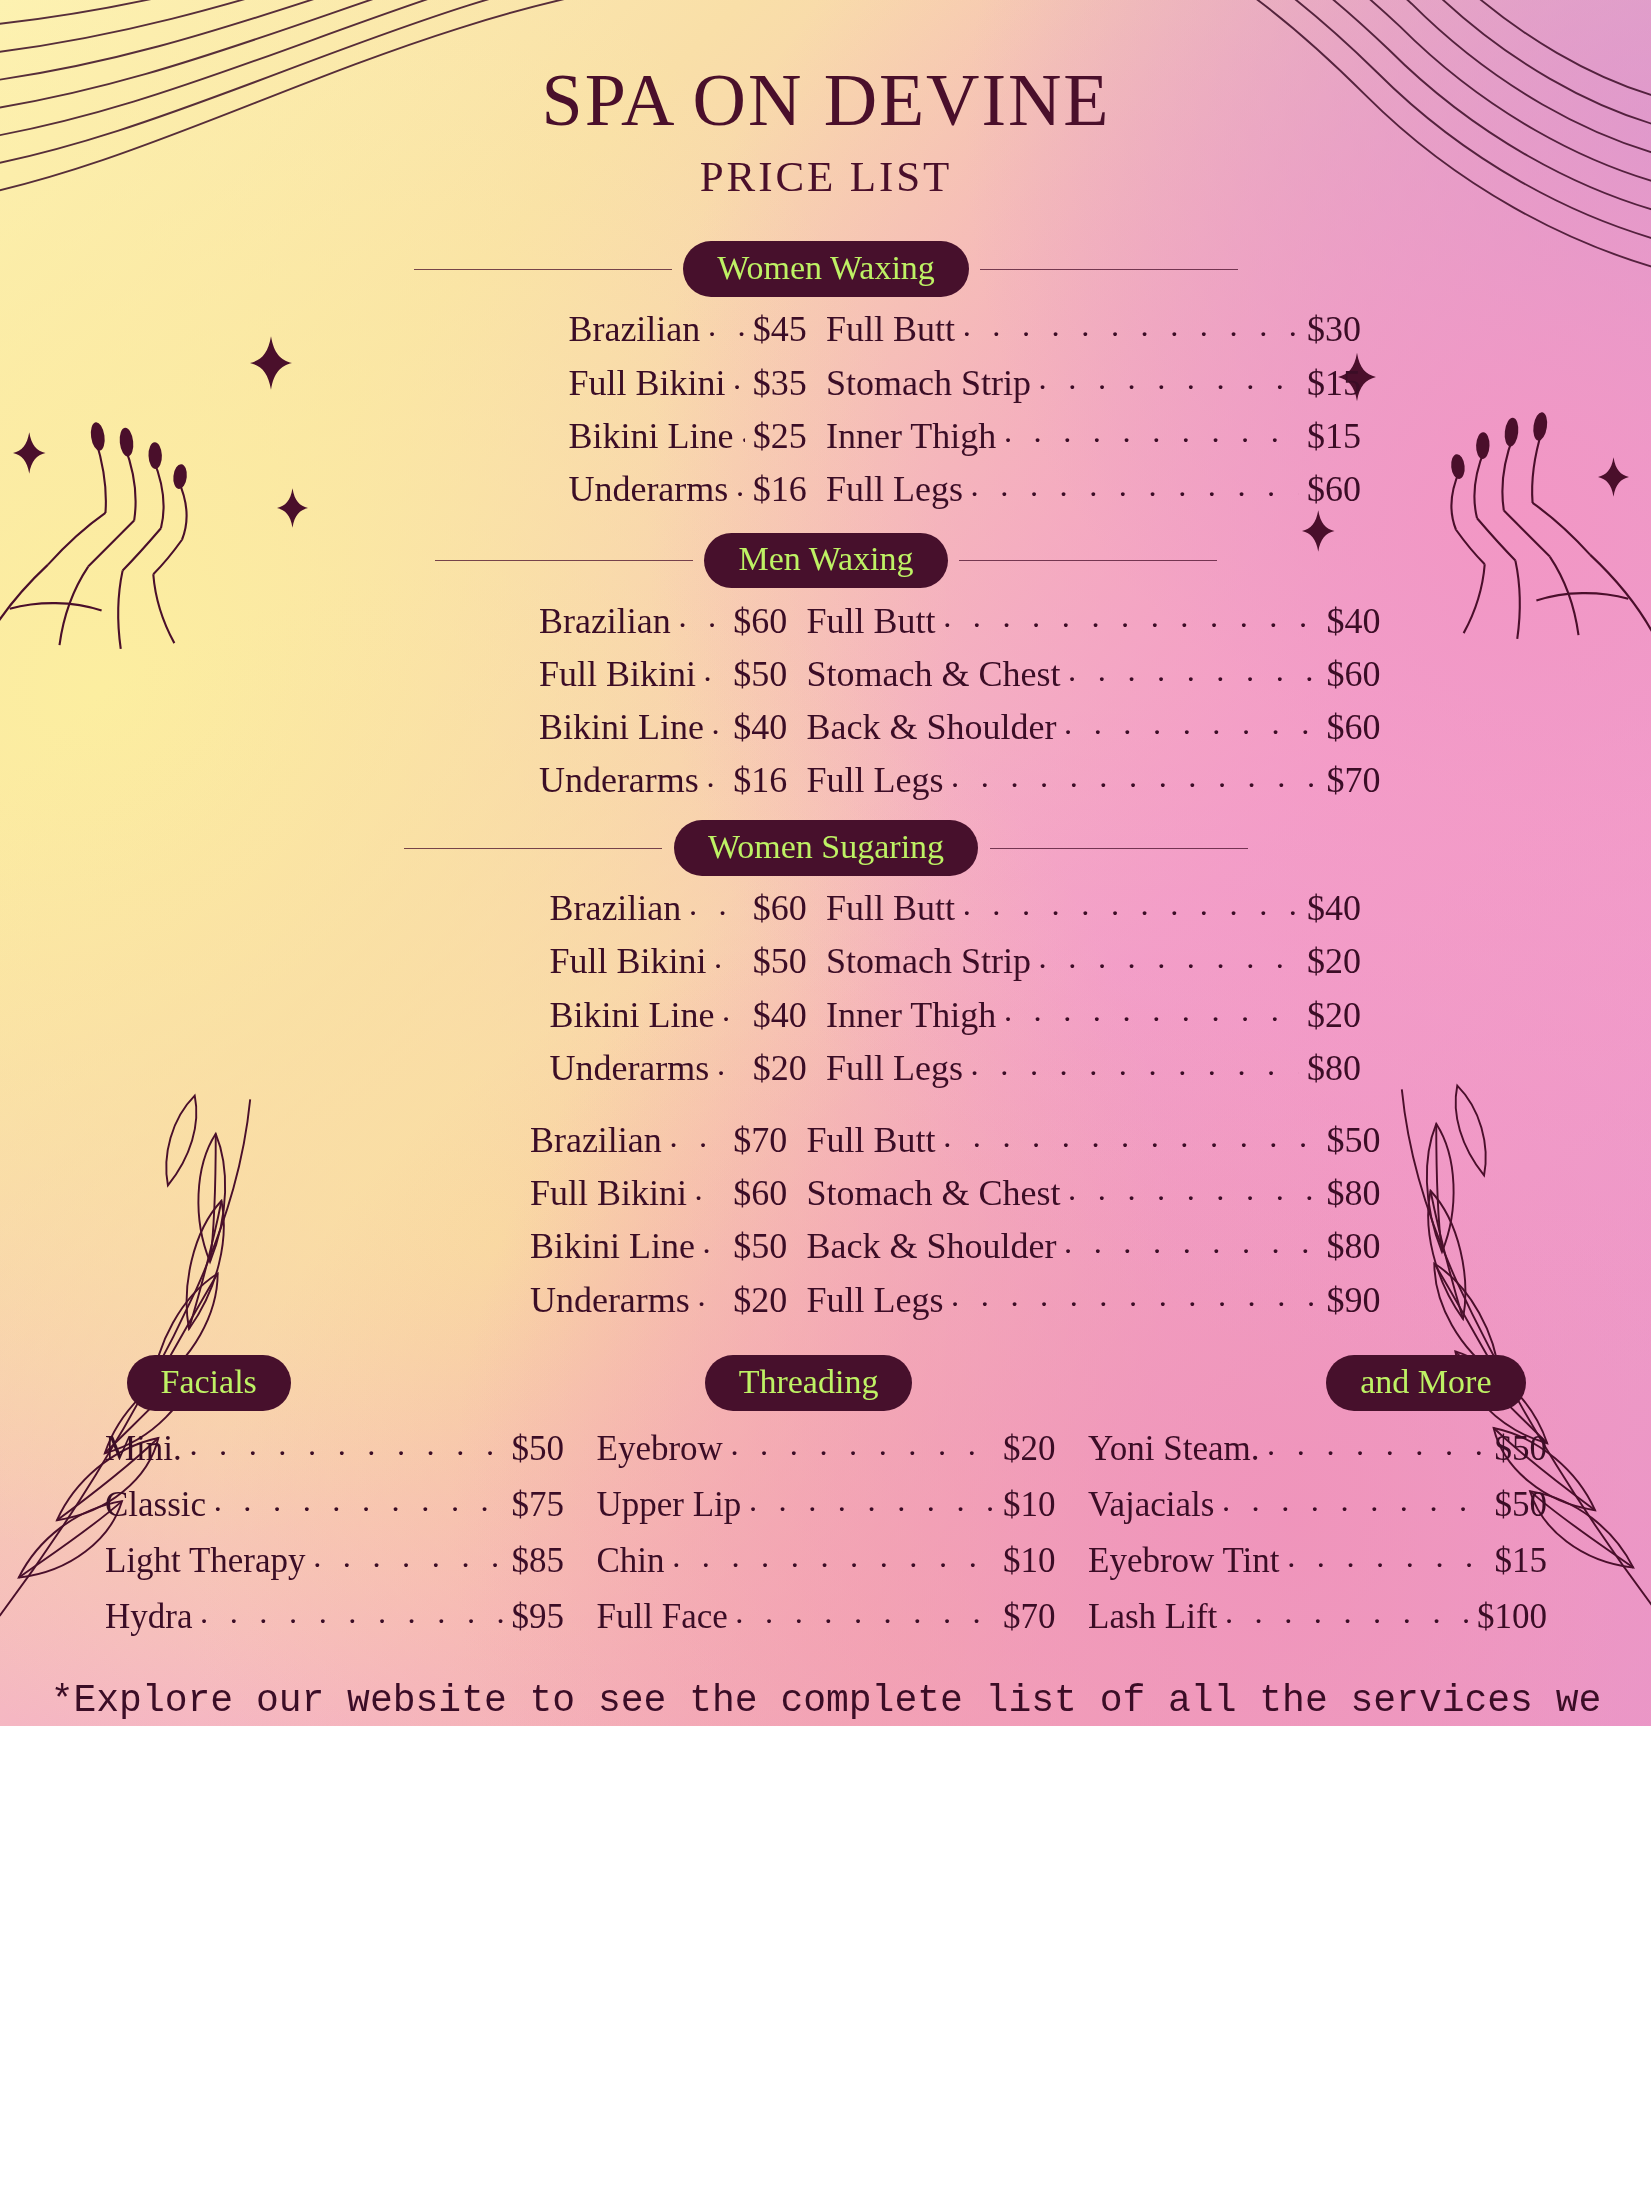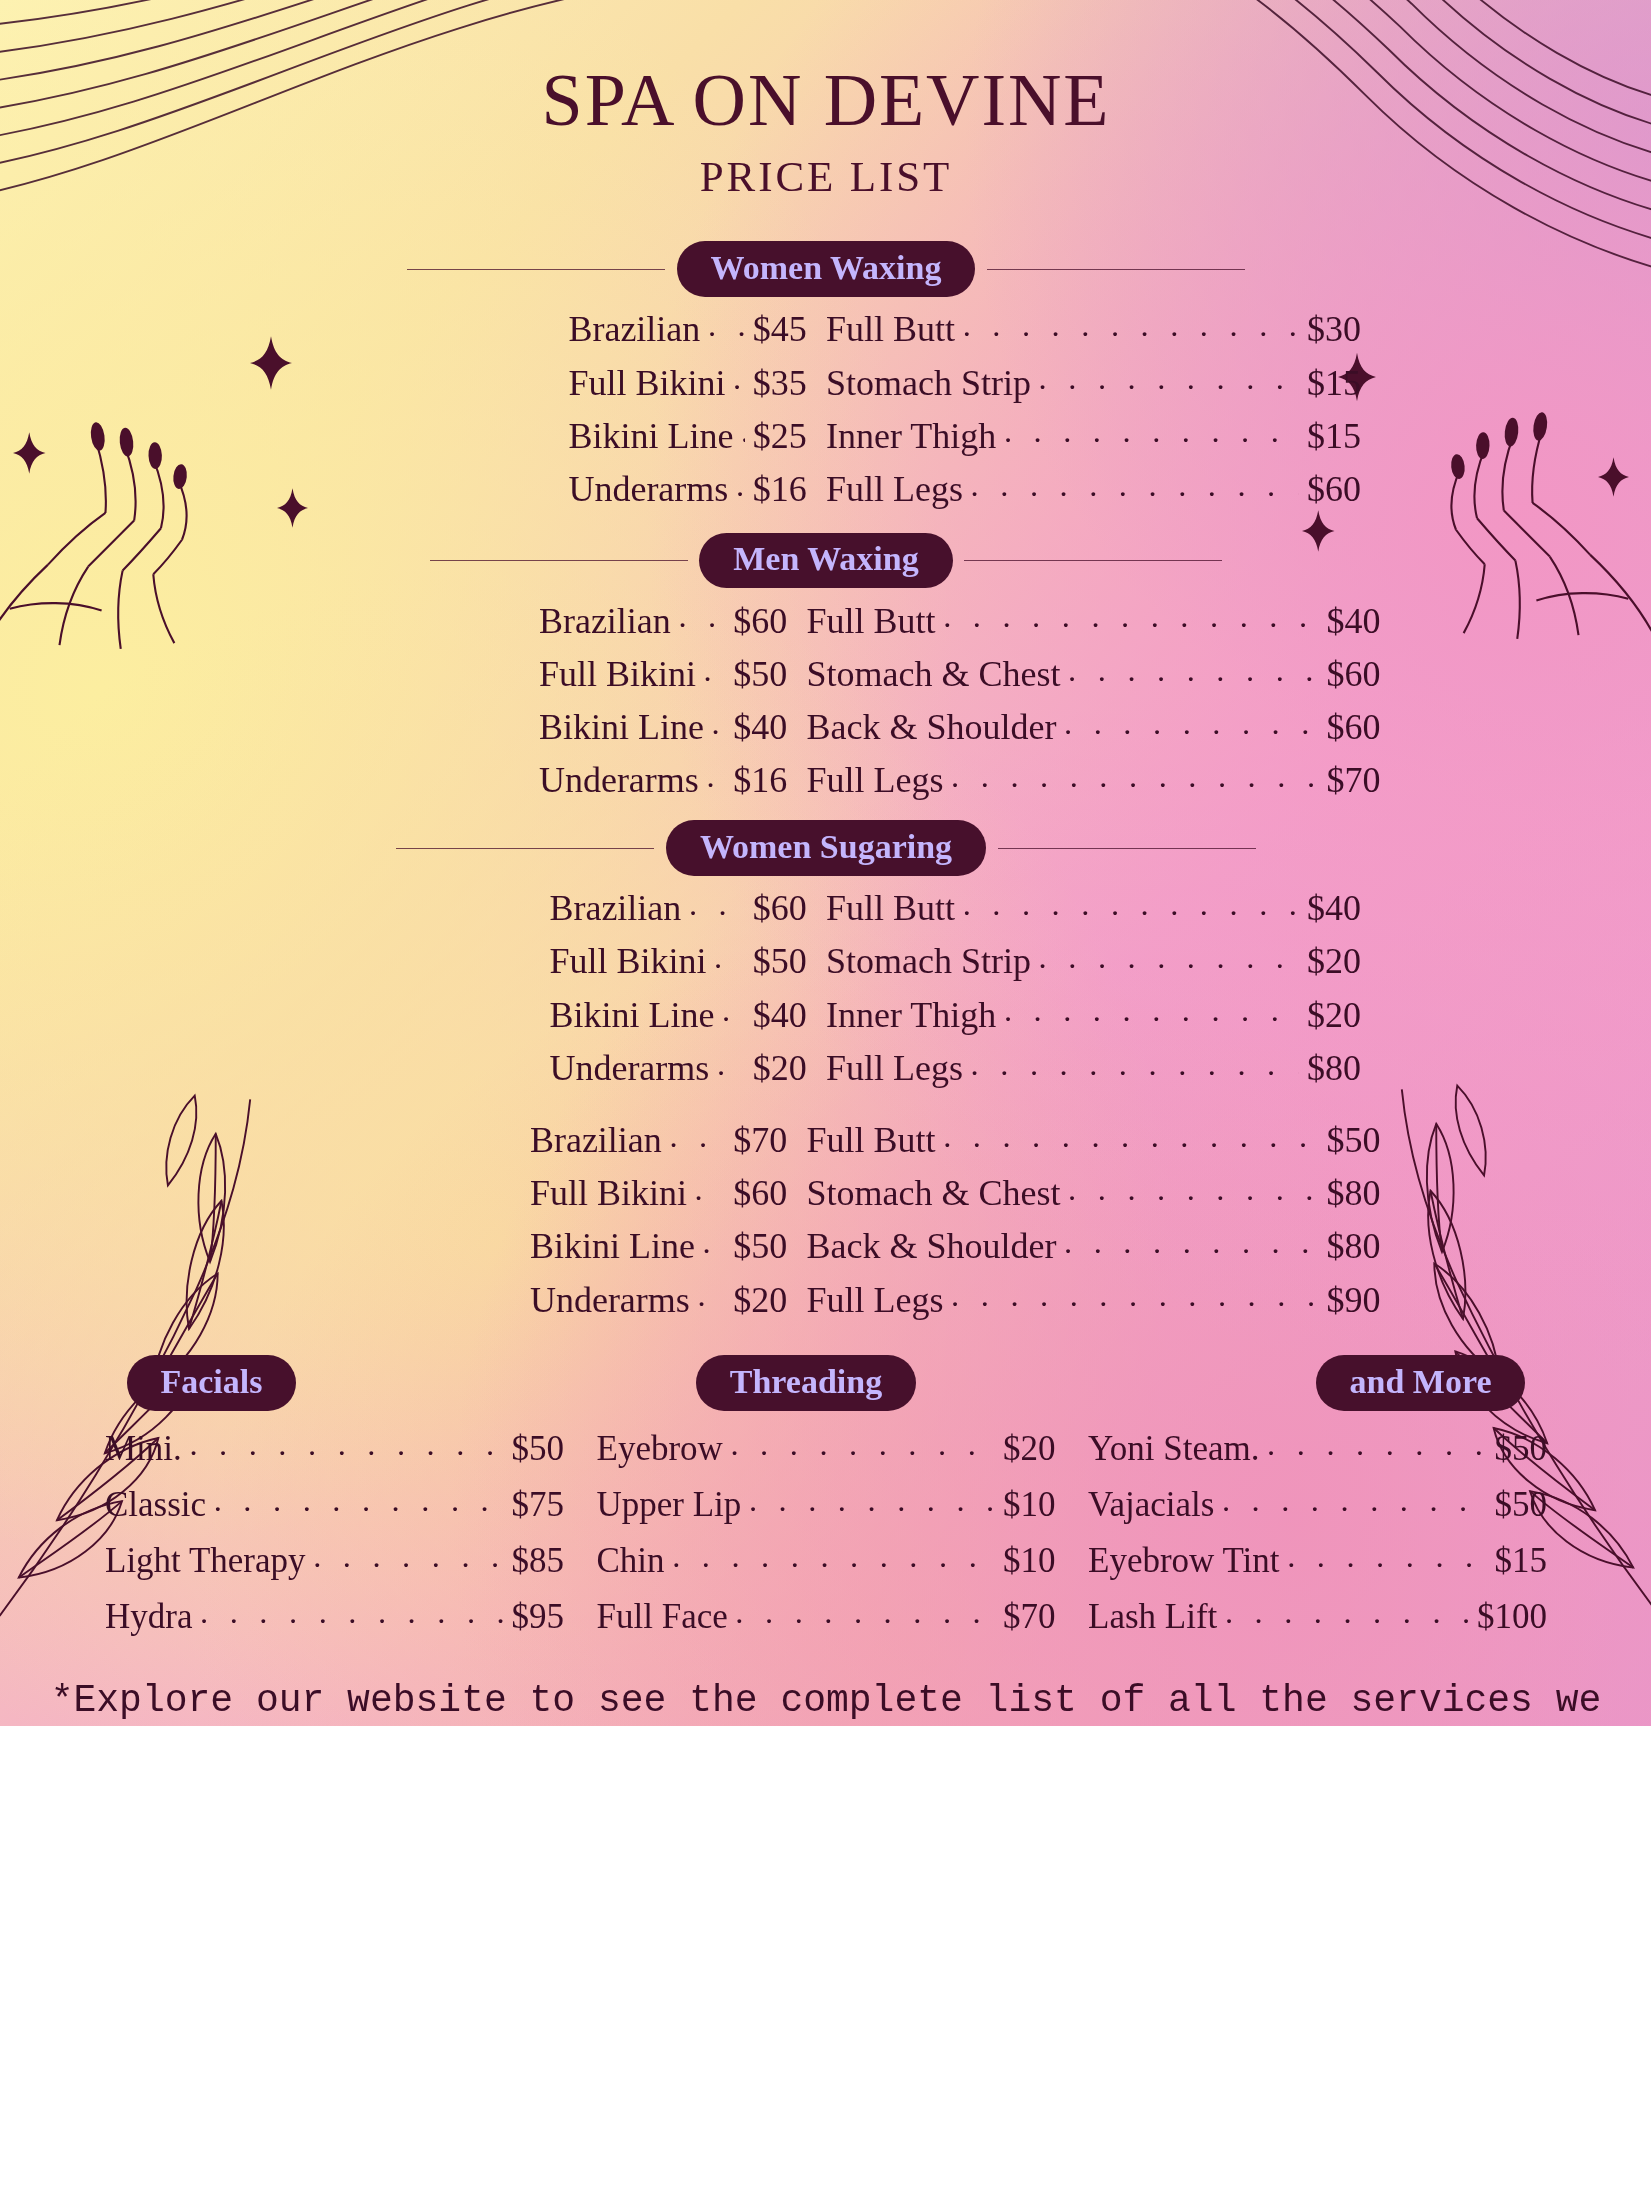--- a/index.html
+++ b/index.html
@@ -79,28 +79,27 @@
   }
   .sec-head .rule {
     flex: 0 0 auto;
     width: 258px;
     height: 1px;
     background: #4a0f2b;
     opacity: .75;
   }
   .pill {
     background: #47102c;
-    color: #c4b5fd;
+    color: #bef264;
     font-size: 34px;
     padding: 8.6px 34px 11.5px 34px;
     border-radius: 38px;
     margin: 0 11.5px;
     white-space: nowrap;
     line-height: 1.05;
-    font-weight: bold;
   }
 
   
   .section {
     position: relative;
     z-index: 3;
   }
   .cols {
     display: flex;
     justify-content: center;

